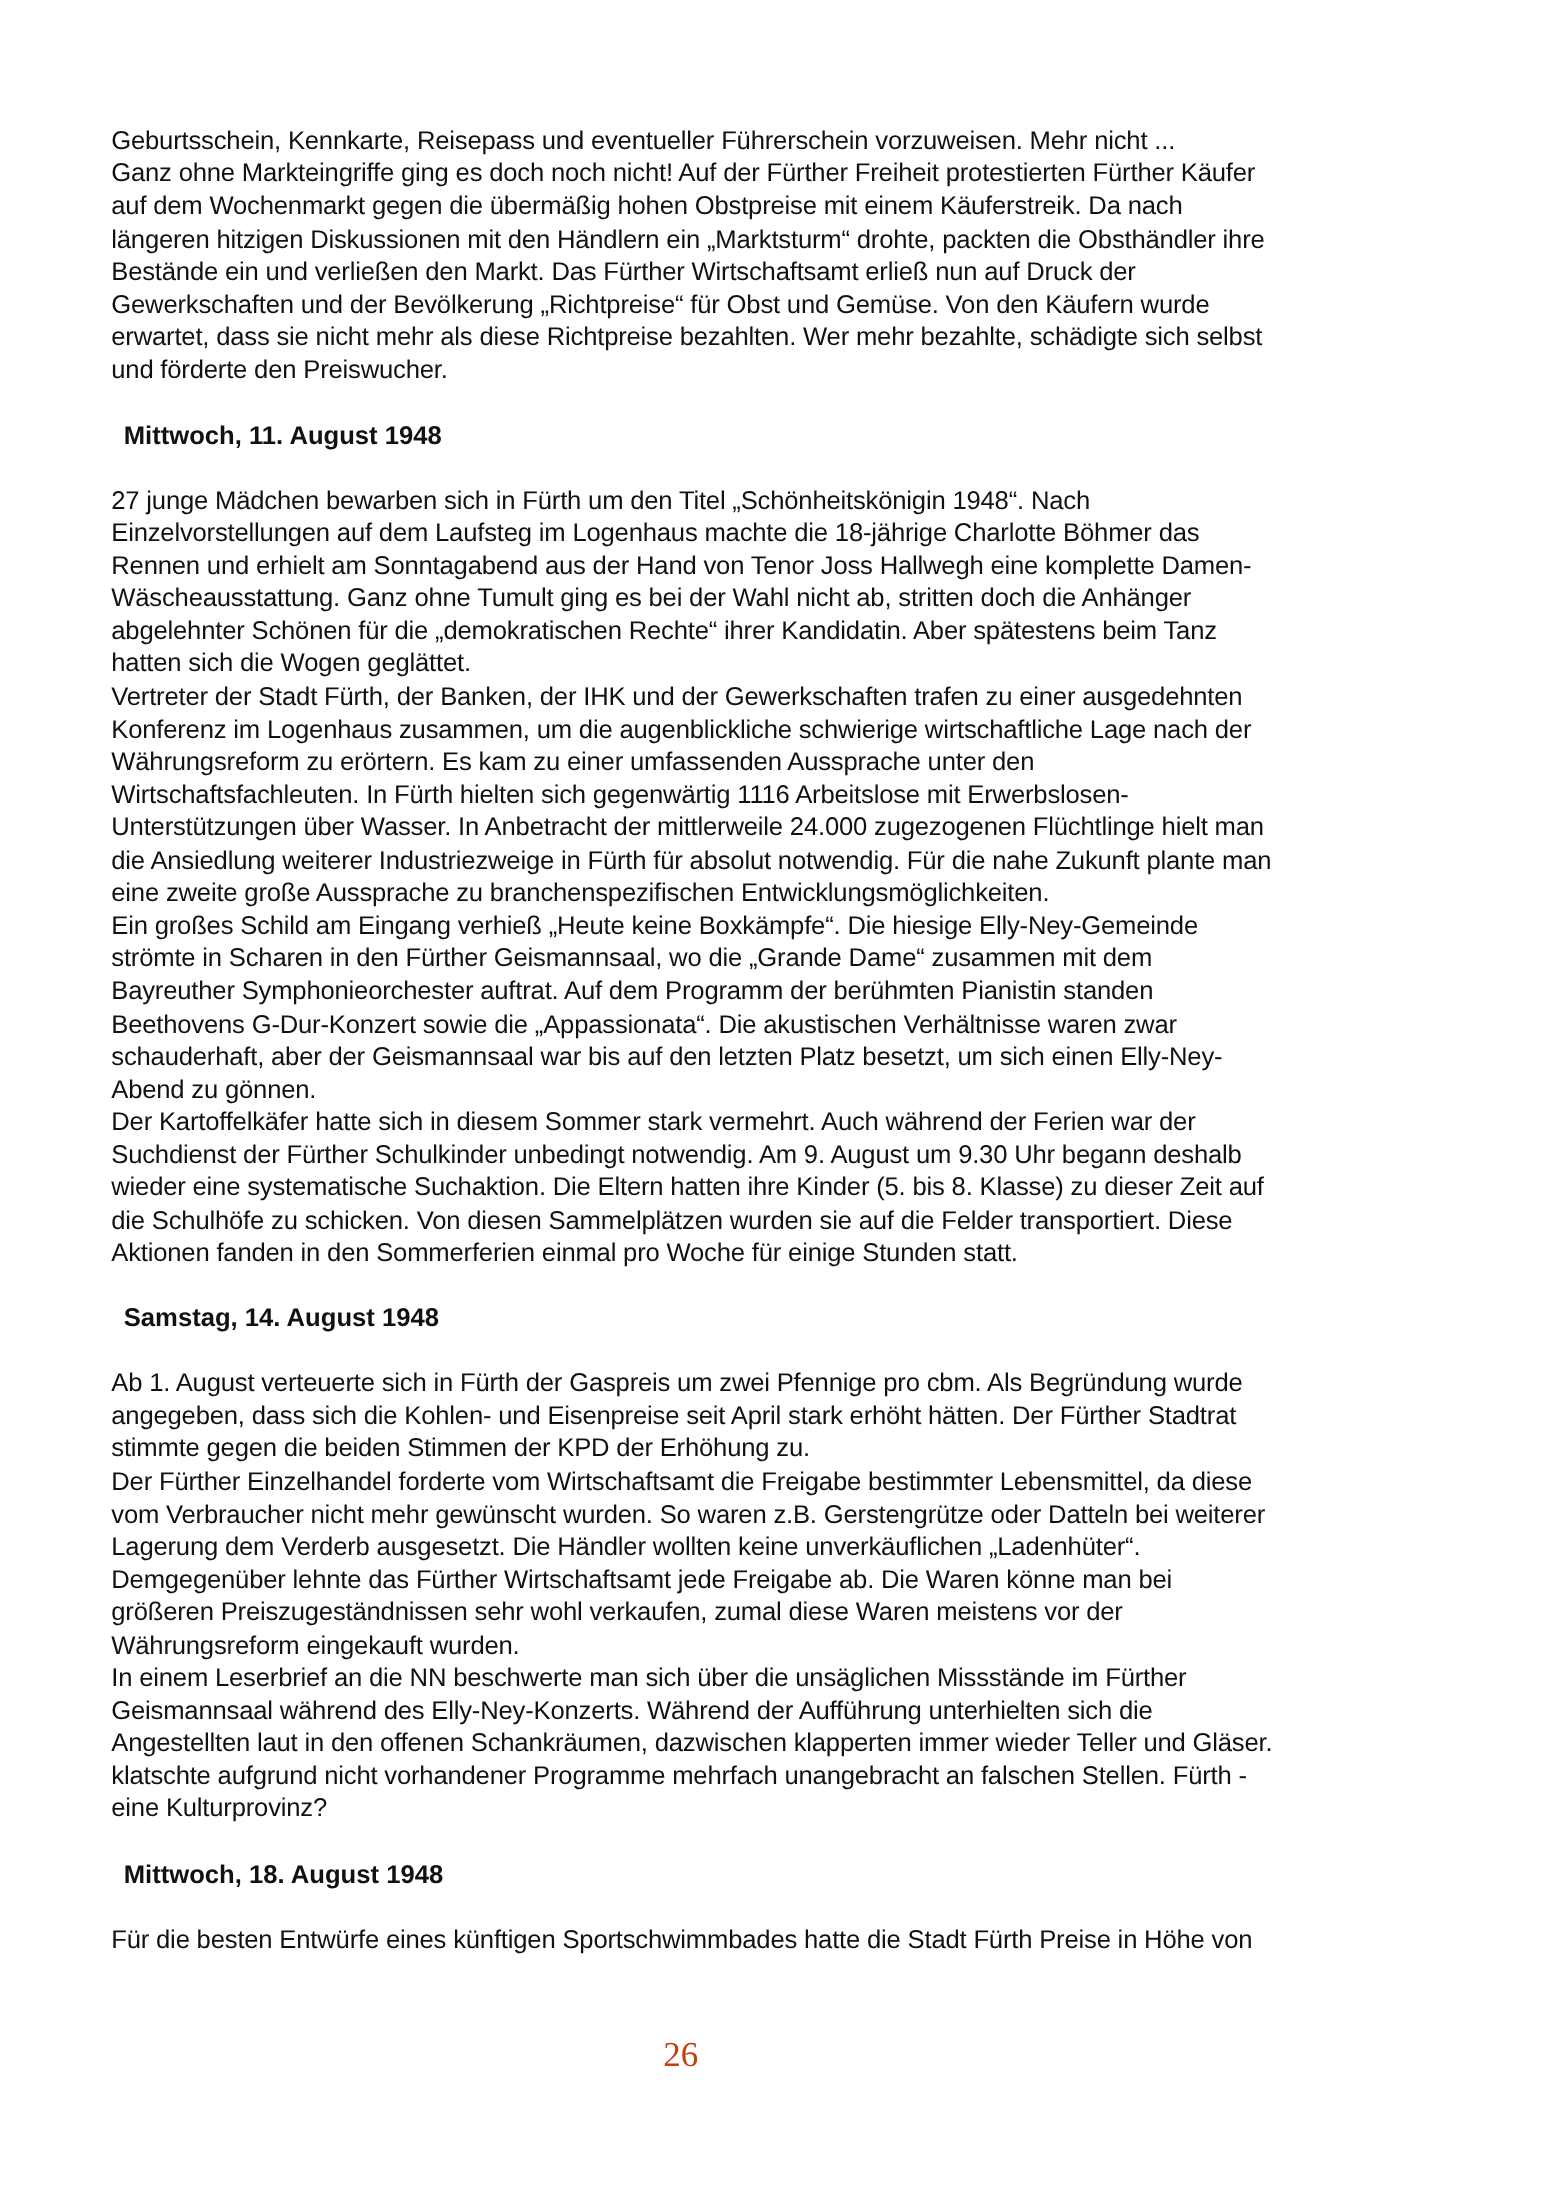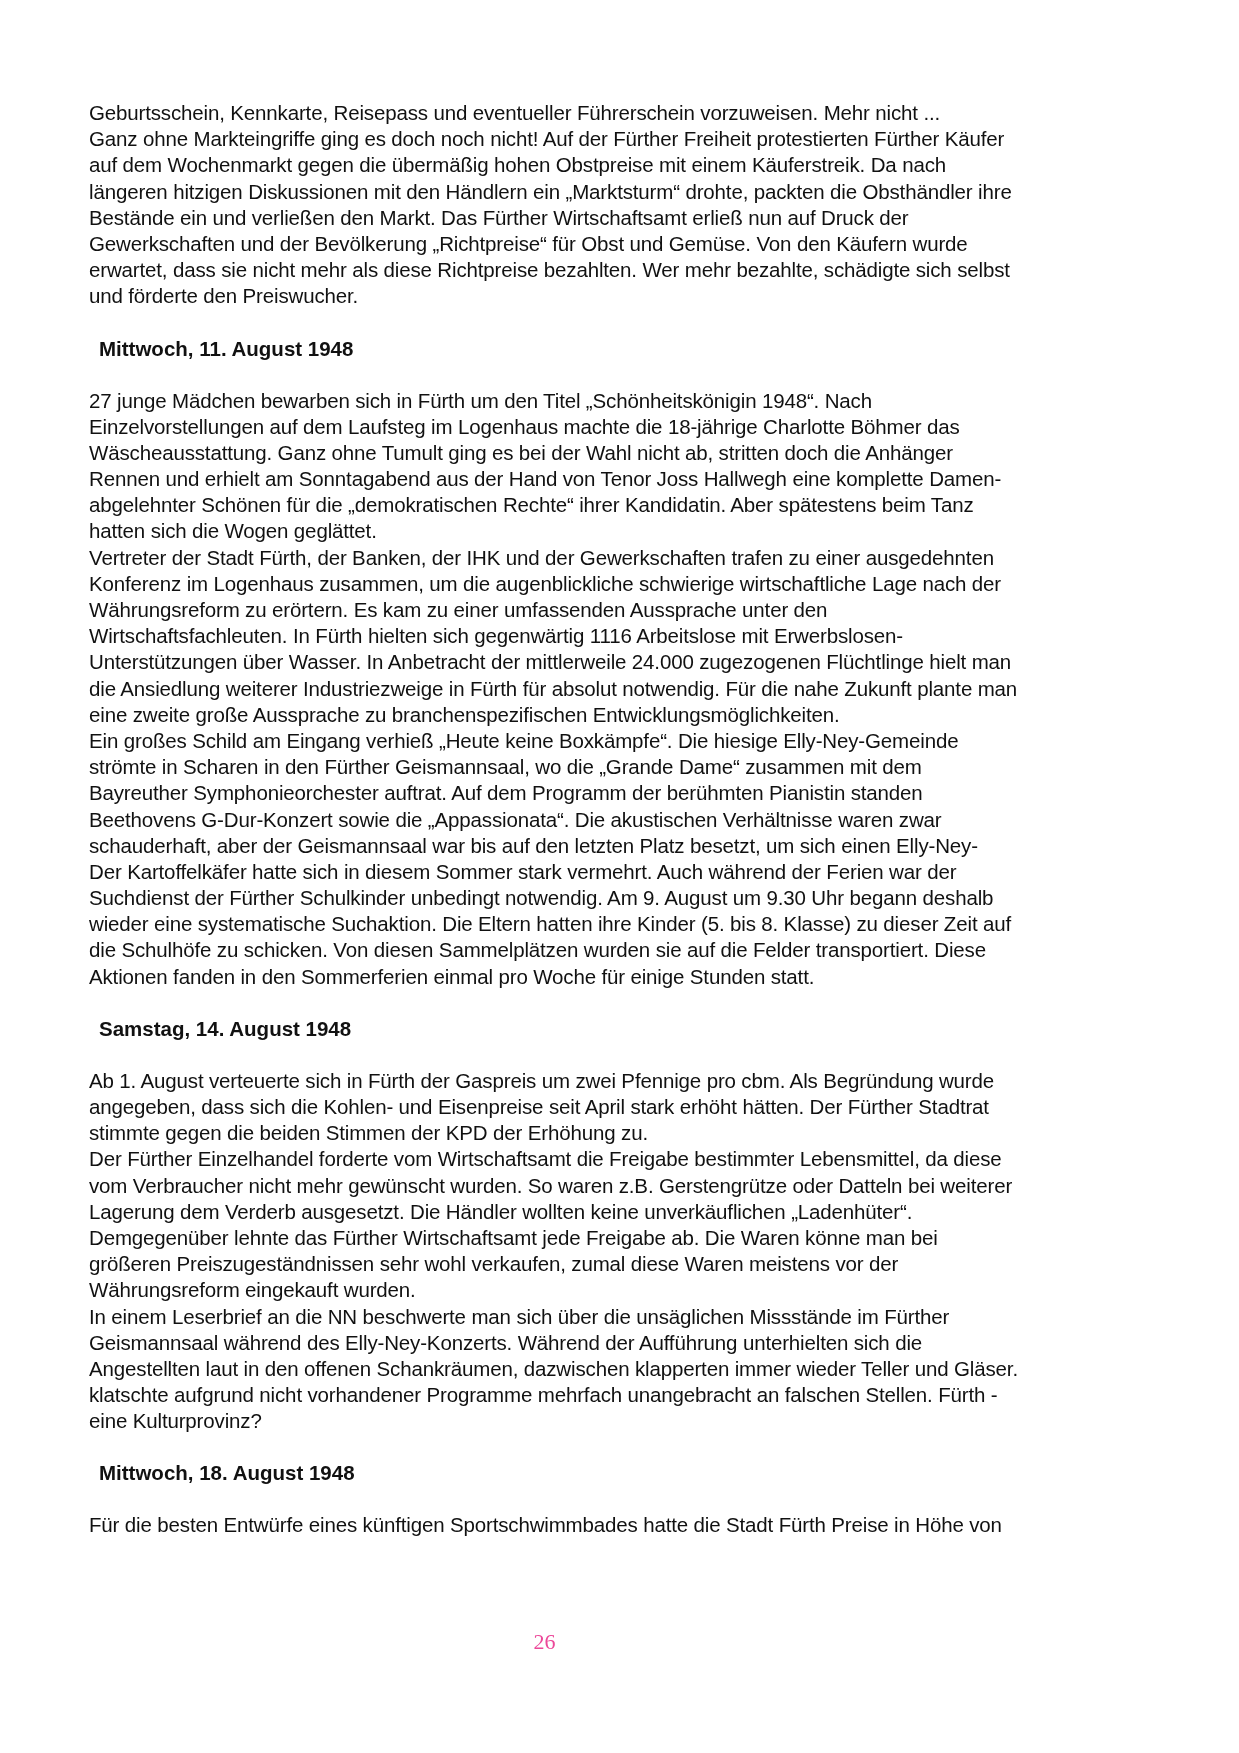--- a/index.html
+++ b/index.html
@@ -47,22 +47,22 @@
     }
     .gap-before-heading { height: 26px; }
     .gap-after-heading { height: 26px; }
     .page-number {
       position: absolute;
       left: 0;
       width: 1089px;
       top: 1629px;
       text-align: center;
       font-family: "Liberation Serif", "DejaVu Serif", serif;
-      font-size: 22px;
-      color: #ec4899;
+      font-size: 28px;
+      color: #c2410c;
     }
   </style>
 </head>
 <body>
 
 <div class="page">
   <div class="content">
 
     <div>
       <span class="line">Geburtsschein, Kennkarte, Reisepass und eventueller Führerschein vorzuweisen. Mehr nicht ...</span>
@@ -74,36 +74,37 @@
       <span class="line">erwartet, dass sie nicht mehr als diese Richtpreise bezahlten. Wer mehr bezahlte, schädigte sich selbst</span>
       <span class="line">und förderte den Preiswucher.</span>
     </div>
 
     <div class="gap-before-heading"></div>
     <span class="heading">Mittwoch, 11. August 1948</span>
     <div class="gap-after-heading"></div>
     <div>
       <span class="line">27 junge Mädchen bewarben sich in Fürth um den Titel „Schönheitskönigin 1948“. Nach</span>
       <span class="line">Einzelvorstellungen auf dem Laufsteg im Logenhaus machte die 18-jährige Charlotte Böhmer das</span>
+      <span class="line">Rennen und erhielt am Sonntagabend aus der Hand von Tenor Joss Hallwegh eine komplette Damen-</span>
       <span class="line">Wäscheausstattung. Ganz ohne Tumult ging es bei der Wahl nicht ab, stritten doch die Anhänger</span>
-      <span class="line">Rennen und erhielt am Sonntagabend aus der Hand von Tenor Joss Hallwegh eine komplette Damen-</span>
       <span class="line">abgelehnter Schönen für die „demokratischen Rechte“ ihrer Kandidatin. Aber spätestens beim Tanz</span>
       <span class="line">hatten sich die Wogen geglättet.</span>
       <span class="line">Vertreter der Stadt Fürth, der Banken, der IHK und der Gewerkschaften trafen zu einer ausgedehnten</span>
       <span class="line">Konferenz im Logenhaus zusammen, um die augenblickliche schwierige wirtschaftliche Lage nach der</span>
       <span class="line">Währungsreform zu erörtern. Es kam zu einer umfassenden Aussprache unter den</span>
       <span class="line">Wirtschaftsfachleuten. In Fürth hielten sich gegenwärtig 1116 Arbeitslose mit Erwerbslosen-</span>
       <span class="line">Unterstützungen über Wasser. In Anbetracht der mittlerweile 24.000 zugezogenen Flüchtlinge hielt man</span>
       <span class="line">die Ansiedlung weiterer Industriezweige in Fürth für absolut notwendig. Für die nahe Zukunft plante man</span>
       <span class="line">eine zweite große Aussprache zu branchenspezifischen Entwicklungsmöglichkeiten.</span>
       <span class="line">Ein großes Schild am Eingang verhieß „Heute keine Boxkämpfe“. Die hiesige Elly-Ney-Gemeinde</span>
       <span class="line">strömte in Scharen in den Fürther Geismannsaal, wo die „Grande Dame“ zusammen mit dem</span>
       <span class="line">Bayreuther Symphonieorchester auftrat. Auf dem Programm der berühmten Pianistin standen</span>
       <span class="line">Beethovens G-Dur-Konzert sowie die „Appassionata“. Die akustischen Verhältnisse waren zwar</span>
       <span class="line">schauderhaft, aber der Geismannsaal war bis auf den letzten Platz besetzt, um sich einen Elly-Ney-</span>
+      <span class="line">Abend zu gönnen.</span>
       <span class="line">Der Kartoffelkäfer hatte sich in diesem Sommer stark vermehrt. Auch während der Ferien war der</span>
       <span class="line">Suchdienst der Fürther Schulkinder unbedingt notwendig. Am 9. August um 9.30 Uhr begann deshalb</span>
       <span class="line">wieder eine systematische Suchaktion. Die Eltern hatten ihre Kinder (5. bis 8. Klasse) zu dieser Zeit auf</span>
       <span class="line">die Schulhöfe zu schicken. Von diesen Sammelplätzen wurden sie auf die Felder transportiert. Diese</span>
       <span class="line">Aktionen fanden in den Sommerferien einmal pro Woche für einige Stunden statt.</span>
     </div>
 
     <div class="gap-before-heading"></div>
     <span class="heading">Samstag, 14. August 1948</span>
     <div class="gap-after-heading"></div>

